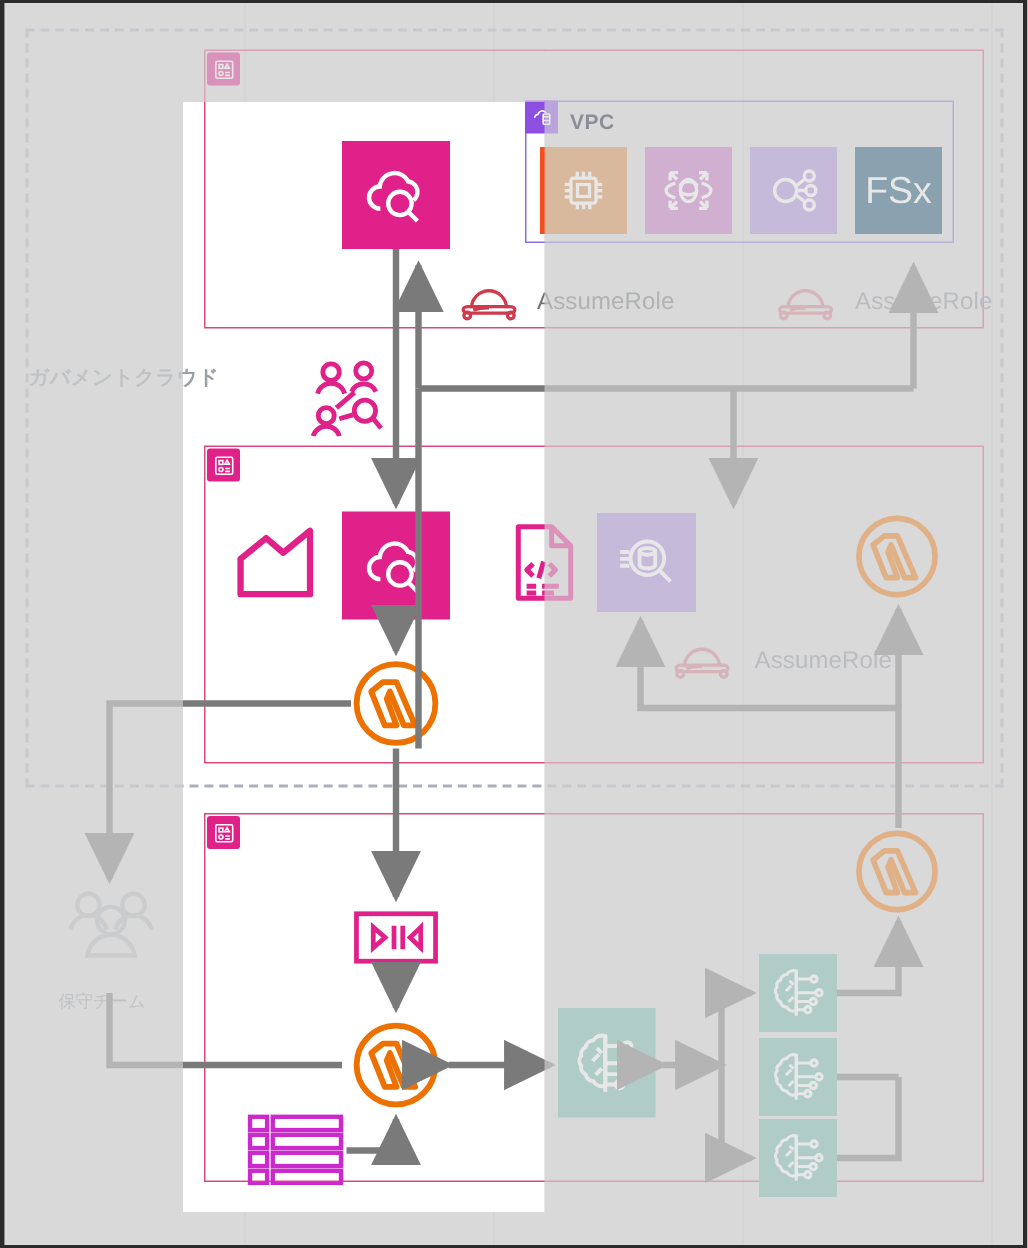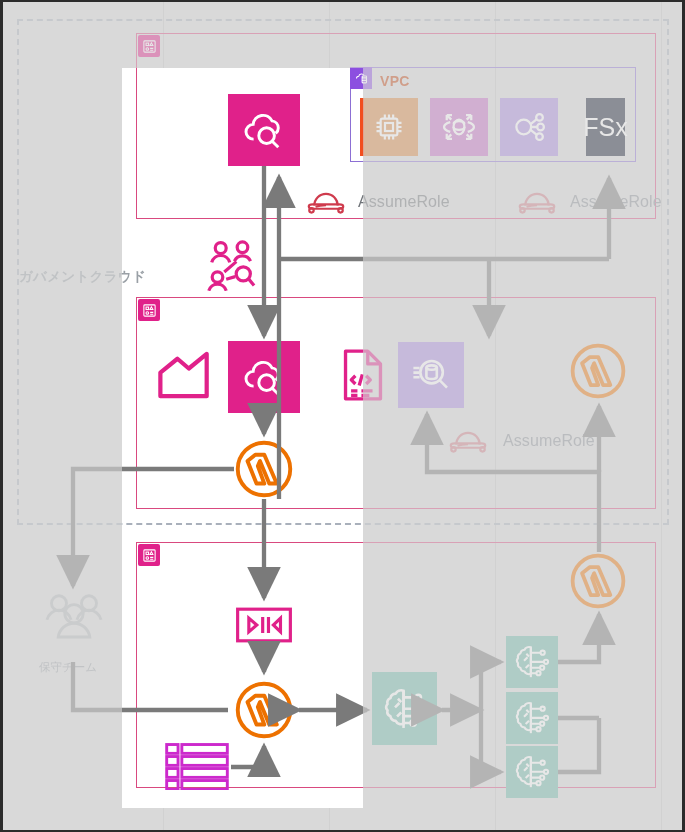--- a/index.html
+++ b/index.html
@@ -28,21 +28,21 @@
   }
 
   
   .gov-boundary{
     position:absolute;
     left:14px;top:17px;width:652px;height:506px;
     border:2px dashed #a9b0bb;
     box-sizing:border-box;
   }
   .gov-label{
-    position:absolute;left:16px;top:266px;
+    position:absolute;left:16px;top:241px;
     font-size:13.5px;font-weight:700;color:#9aa0a6;
     letter-spacing:.3px;white-space:nowrap;
   }
 
   
   .spotlight{
     position:absolute;left:119px;top:66px;width:241px;height:740px;
     background:#ffffff;
   }
 
@@ -71,21 +71,21 @@
     position:absolute;left:347px;top:65px;width:286px;height:95px;
     border:1.6px solid #8c6fd4;
     box-sizing:border-box;
   }
   .vpc-badge{
     position:absolute;left:347px;top:65px;width:22px;height:22px;
     background:#8c4fe0;display:flex;align-items:center;justify-content:center;
   }
   .vpc-title{
     position:absolute;left:377px;top:71px;
-    font-size:14px;font-weight:700;color:#c2410c;letter-spacing:.3px;
+    font-size:14px;font-weight:700;color:#0f172a;letter-spacing:.3px;
   }
 
   
   .svc{position:absolute;box-sizing:border-box;display:flex;align-items:center;justify-content:center;}
   .svc svg{display:block;}
 
   
   .arrow-label{
     position:absolute;
     font-size:16px;font-weight:400;color:#8a8f96;
@@ -168,21 +168,21 @@
         <g fill="none" stroke="#ffffff" stroke-width="1.3">
       <circle cx="9" cy="12" r="4.2"></circle>
           <circle cx="18" cy="6.5" r="1.9"></circle>
           <circle cx="18.6" cy="12" r="1.9"></circle>
           <circle cx="18" cy="17.5" r="1.9"></circle>
       <path d="M12.9 10.4l3.4-2.8M13.2 12h3.5M12.9 13.6l3.4 2.8"></path>
     </g>
       </svg>
   </div>
 
-  <div class="svc" style="left:567px;top:96px;width:39px;height:58px;background:#0f172a;margin-left:16px;">
+  <div class="svc" style="left:567px;top:96px;width:58px;height:58px;background:#0c4a6e;">
     <span style="font-size:25px;font-weight:400;color:#ffffff;font-family:'Liberation Sans',sans-serif;">FSx</span>
   </div>
 
   <div class="svc" style="left:225px;top:92px;width:72px;height:72px;background:#e0218a;">
     <svg width="52" height="52" viewBox="0 0 24 24">
         <g fill="none" stroke="#ffffff" stroke-width="1.35">
       <path d="M7.2 16.2a3.4 3.4 0 0 1-.2-6.8 4.6 4.6 0 0 1 8.7-1.6 3.3 3.3 0 0 1 2.9 3.3 3.3 3.3 0 0 1-1.2 2.5"></path>
       <circle cx="13.2" cy="14.6" r="3.6"></circle>
           <path d="M15.9 17.3l2.7 2.7"></path>
     </g>

